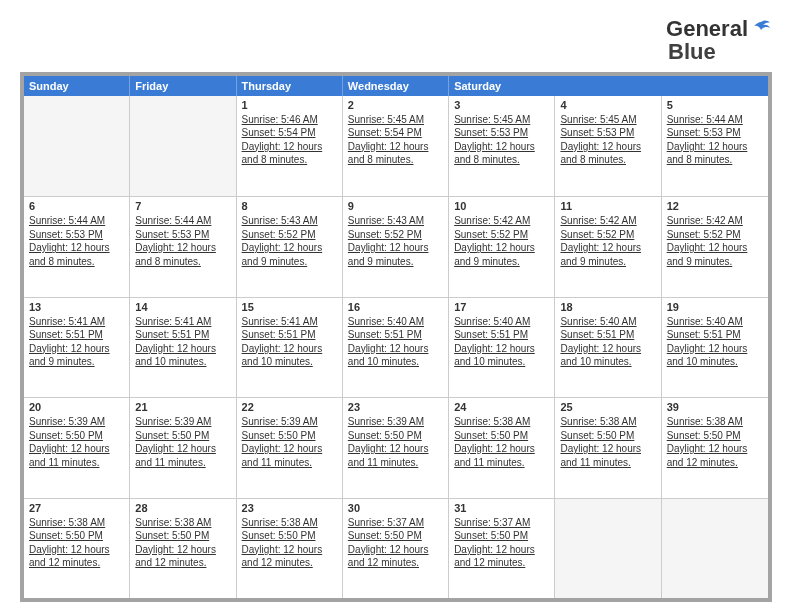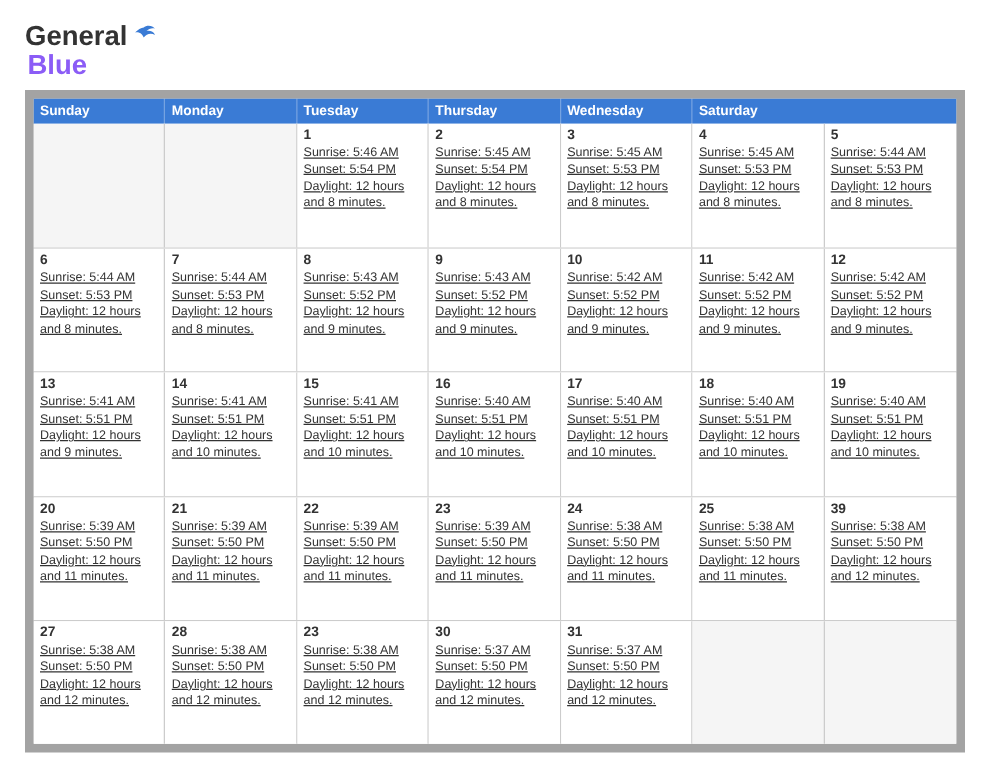--- a/index.html
+++ b/index.html
@@ -12,21 +12,21 @@
     }
     .page {
       width: 792px;
       height: 612px;
       padding: 16px 20px 10px 20px;
       display: flex;
       flex-direction: column;
     }
     .header {
       display: flex;
-      justify-content: flex-start;
+      justify-content: flex-end;
       align-items: flex-start;
       margin-bottom: 10px;
     }
     .logo {
       display: flex;
       flex-direction: column;
       align-items: flex-start;
     }
     .title-block {
       text-align: right;
@@ -37,21 +37,21 @@
       color: #333;
     }
     .location {
       font-size: 15px;
       color: #555;
     }
     .calendar {
       flex: 1;
       display: flex;
       flex-direction: column;
-      border: 7px solid #a3a3a3;
+      border: 4px solid #a3a3a3;
     }
     .cal-header-row {
       display: grid;
       grid-template-columns: repeat(7, 1fr);
       background: #3a7bd5;
     }
     .cal-header-cell {
       color: #fff;
       font-size: 11px;
       font-weight: bold;
@@ -101,33 +101,32 @@
     <div class="logo">
       <div style="display:flex;align-items:center;gap:2px;">
         <div style="position:relative;display:inline-block;">
           <span style="font-size:22px;font-weight:bold;color:#333;">General</span>
         </div>
 
         <svg width="22" height="22" viewBox="0 0 22 22">
           <path d="M11 4 C13 2, 18 2, 20 5 C18 4, 15 5, 13 7 C15 6, 19 7, 20 10 C17 8, 13 9, 11 12 C10 9, 7 7, 4 8 C6 6, 9 4, 11 4Z" fill="#3a7bd5"></path>
         </svg>
       </div>
-      <span style="font-size:22px;font-weight:bold;color:#8b5cf6;line-height:0.9;margin-left:2px;">Blue</span>
+      <span style="font-size:22px;font-weight:bold;color:#404040;line-height:0.9;margin-left:2px;">Blue</span>
     </div>
     <div class="title-block">
       <div class="month-title"></div>
       <div class="location"></div>
     </div>
   </div>
 
   <div class="calendar">
     <div class="cal-header-row" id="cal-header">
         <div class="cal-header-cell">Sunday</div>
-        <div class="cal-header-cell">Monday</div>
-        <div class="cal-header-cell">Tuesday</div>
+        <div class="cal-header-cell">Friday</div>
         <div class="cal-header-cell">Thursday</div>
         <div class="cal-header-cell">Wednesday</div>
         <div class="cal-header-cell">Saturday</div>
       </div>
     <div class="cal-body" id="cal-body">
         <div class="cal-row">
           <div class="cal-cell empty"></div>
           <div class="cal-cell empty"></div>
           <div class="cal-cell">
         <div class="day-num">1</div>

